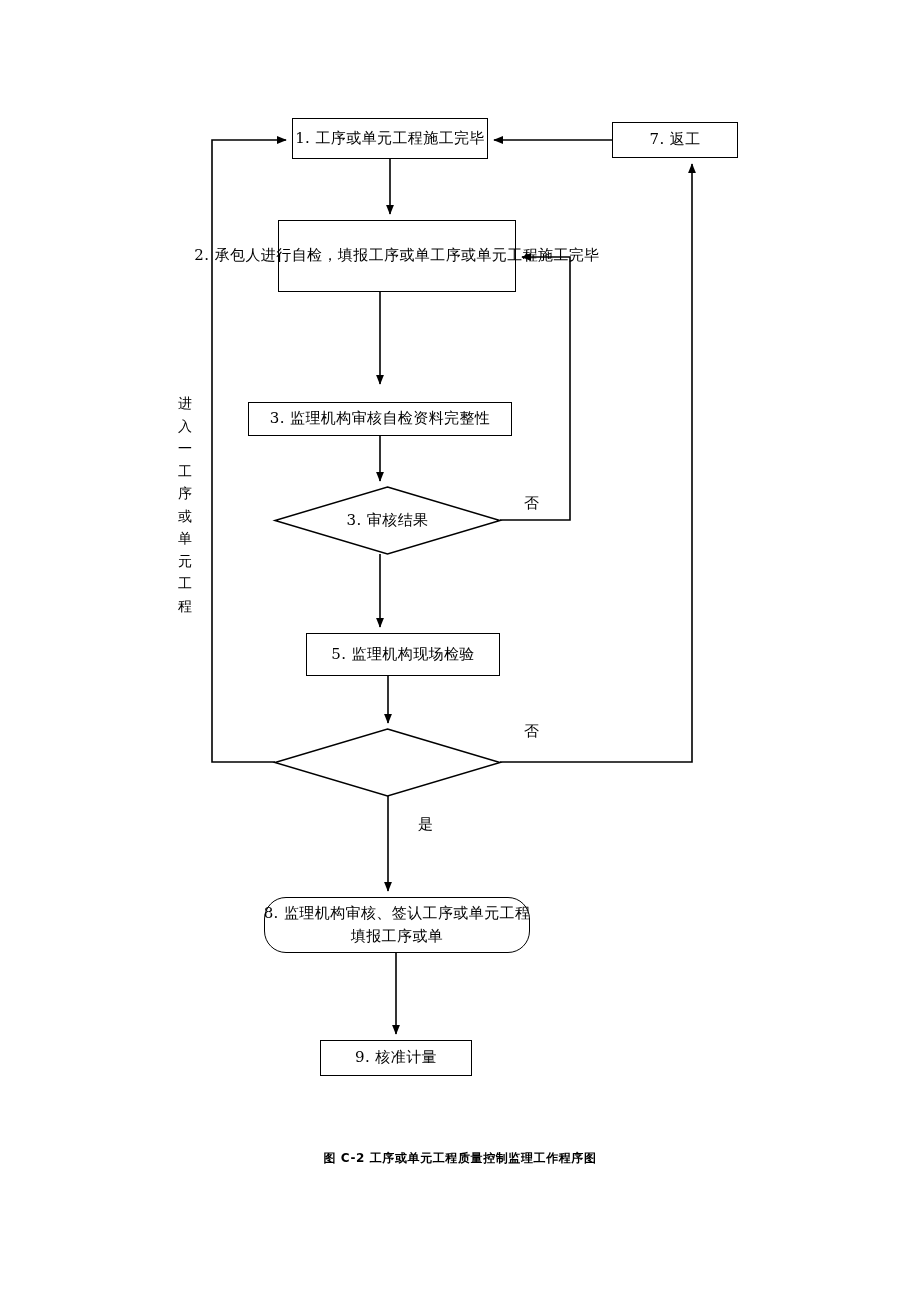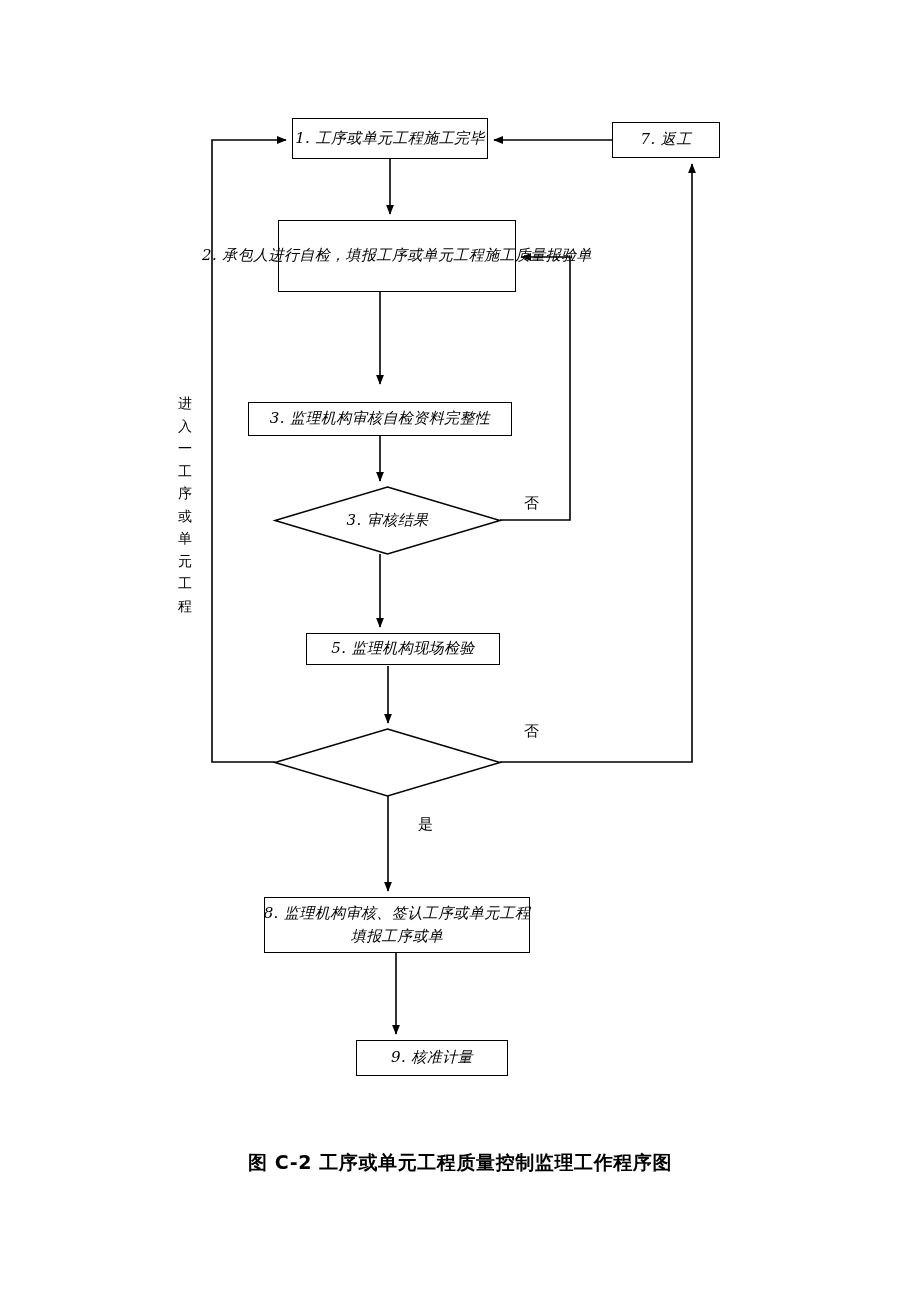--- a/index.html
+++ b/index.html
@@ -32,21 +32,20 @@
     box-sizing: border-box;
     display: flex;
     align-items: center;
     justify-content: center;
     text-align: right;
     font-size: 15px;
     line-height: 1.55;
     letter-spacing: 0.4px;
     color: #000;
     z-index: 3;
-    font-style: italic;
   }
   .node.box {
     border: 1.3px solid #000;
     background: #ffffff;
   }
   .node.diamond-label {
     background: transparent;
     border: none;
   }
   .node .nl {
@@ -77,21 +76,21 @@
     height: 22.5px;
     line-height: 22.5px;
   }
   #caption {
     position: absolute;
     left: 0;
     width: 920px;
     text-align: center;
     font-family: "DejaVu Sans", "Liberation Sans", sans-serif;
     font-weight: bold;
-    font-size: 19px;
+    font-size: 12px;
     letter-spacing: 0.6px;
     color: #000;
     z-index: 3;
   }
 </style>
 </head>
 <body>
 
 <div id="flow-root">
 
@@ -132,46 +131,46 @@
       <polygon points="387.5,729 500,762.5 387.5,796 275,762.5"></polygon>
     </g>
   </svg>
 
   <div class="node box" style="left:292px; top:118px; width:196px; height:41px;">
     <span class="nl">1. 工序或单元工程施工完毕</span>
   </div>
 
   <div class="node box" style="left:278px; top:220px; width:238px; height:72px; ">
     <span class="nl">2. 承包人进行自检，填报工序或单</span>
-    <span class="nl">元工程施工质量报验单</span>
+    <span class="nl">工序或单元工程施工完毕</span>
   </div>
 
   <div class="node box" style="left:248px; top:390px; width:264px; height:34px;margin-top:12px;">
     <span class="nl">3. 监理机构审核自检资料完整性</span>
   </div>
 
   <div class="node diamond-label" style="left:275px; top:487px; width:225px; height:67px;">
     <span class="nl">3. 审核结果</span>
   </div>
 
-  <div class="node box" style="left:306px; top:633px; width:194px; height:32px;">
+  <div class="node box" style="left:306px; top:633px; width:194px; height:43px;">
     <span class="nl">5. 监理机构现场检验</span>
   </div>
 
 
-  <div class="node box" style="left:612px; top:122px; width:108px; height:36px;">
+  <div class="node box" style="left:612px; top:122px; width:126px; height:36px;">
     <span class="nl">7. 返工</span>
   </div>
 
-  <div class="node box" style="left:264px; top:897px; width:266px; height:56px; flex-direction:column;">
+  <div class="node box" style="left:264px; top:897px; width:266px; height:56px; flex-direction:column;border-radius:22px;">
     <span class="nl">8. 监理机构审核、签认工序或单元工程</span>
     <span class="nl">填报工序或单</span>
   </div>
 
-  <div class="node box" style="left:320px; top:1040px; width:152px; height:36px;margin-left:36px;">
+  <div class="node box" style="left:320px; top:1040px; width:152px; height:36px;">
     <span class="nl">9. 核准计量</span>
   </div>
 
   <div class="edge-label" style="left:524px; top:494px;">否</div>
   <div class="edge-label" style="left:524px; top:722px;">否</div>
   <div class="edge-label" style="left:418px; top:815px;">是</div>
 
   <div class="vlabel" id="side-label" style="left:172px; top:392px; width:26px; height:240px;">
       <span>进</span>
       <span>入</span>

